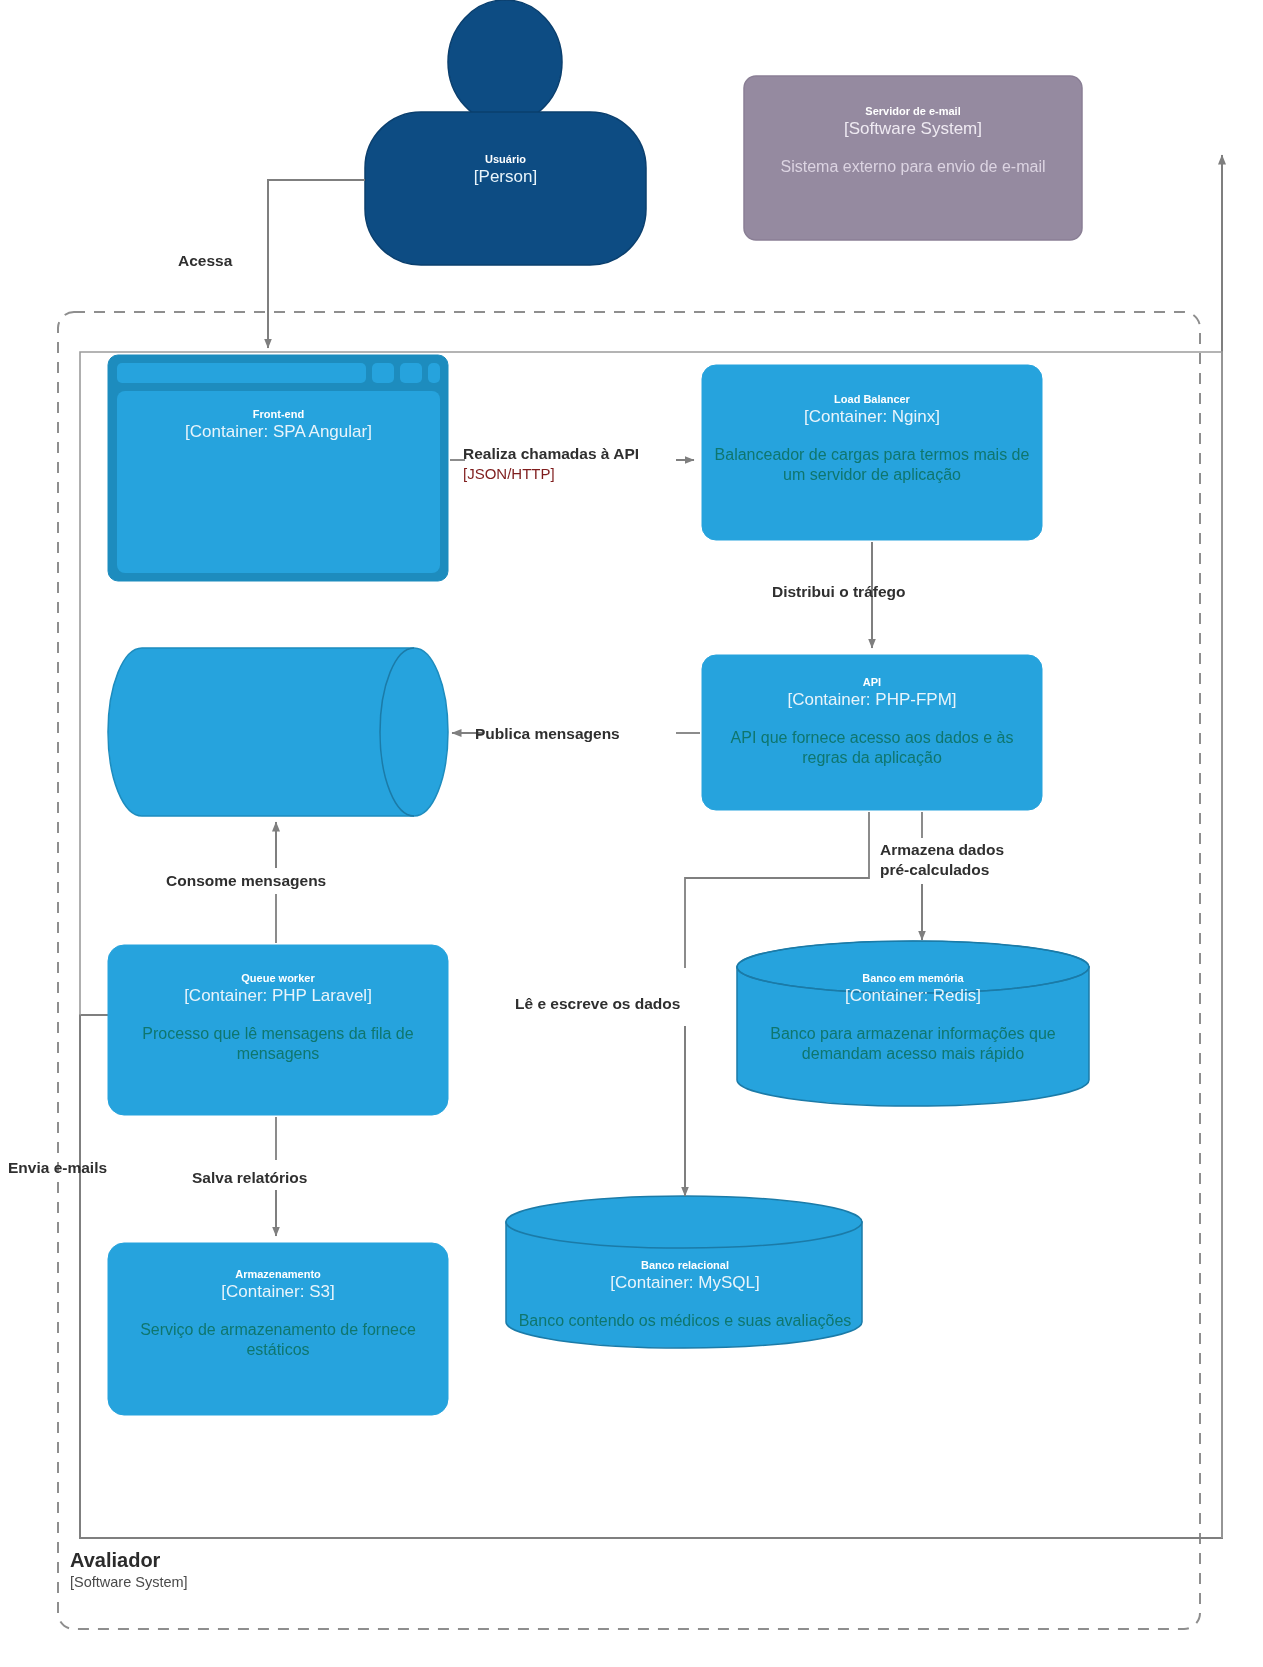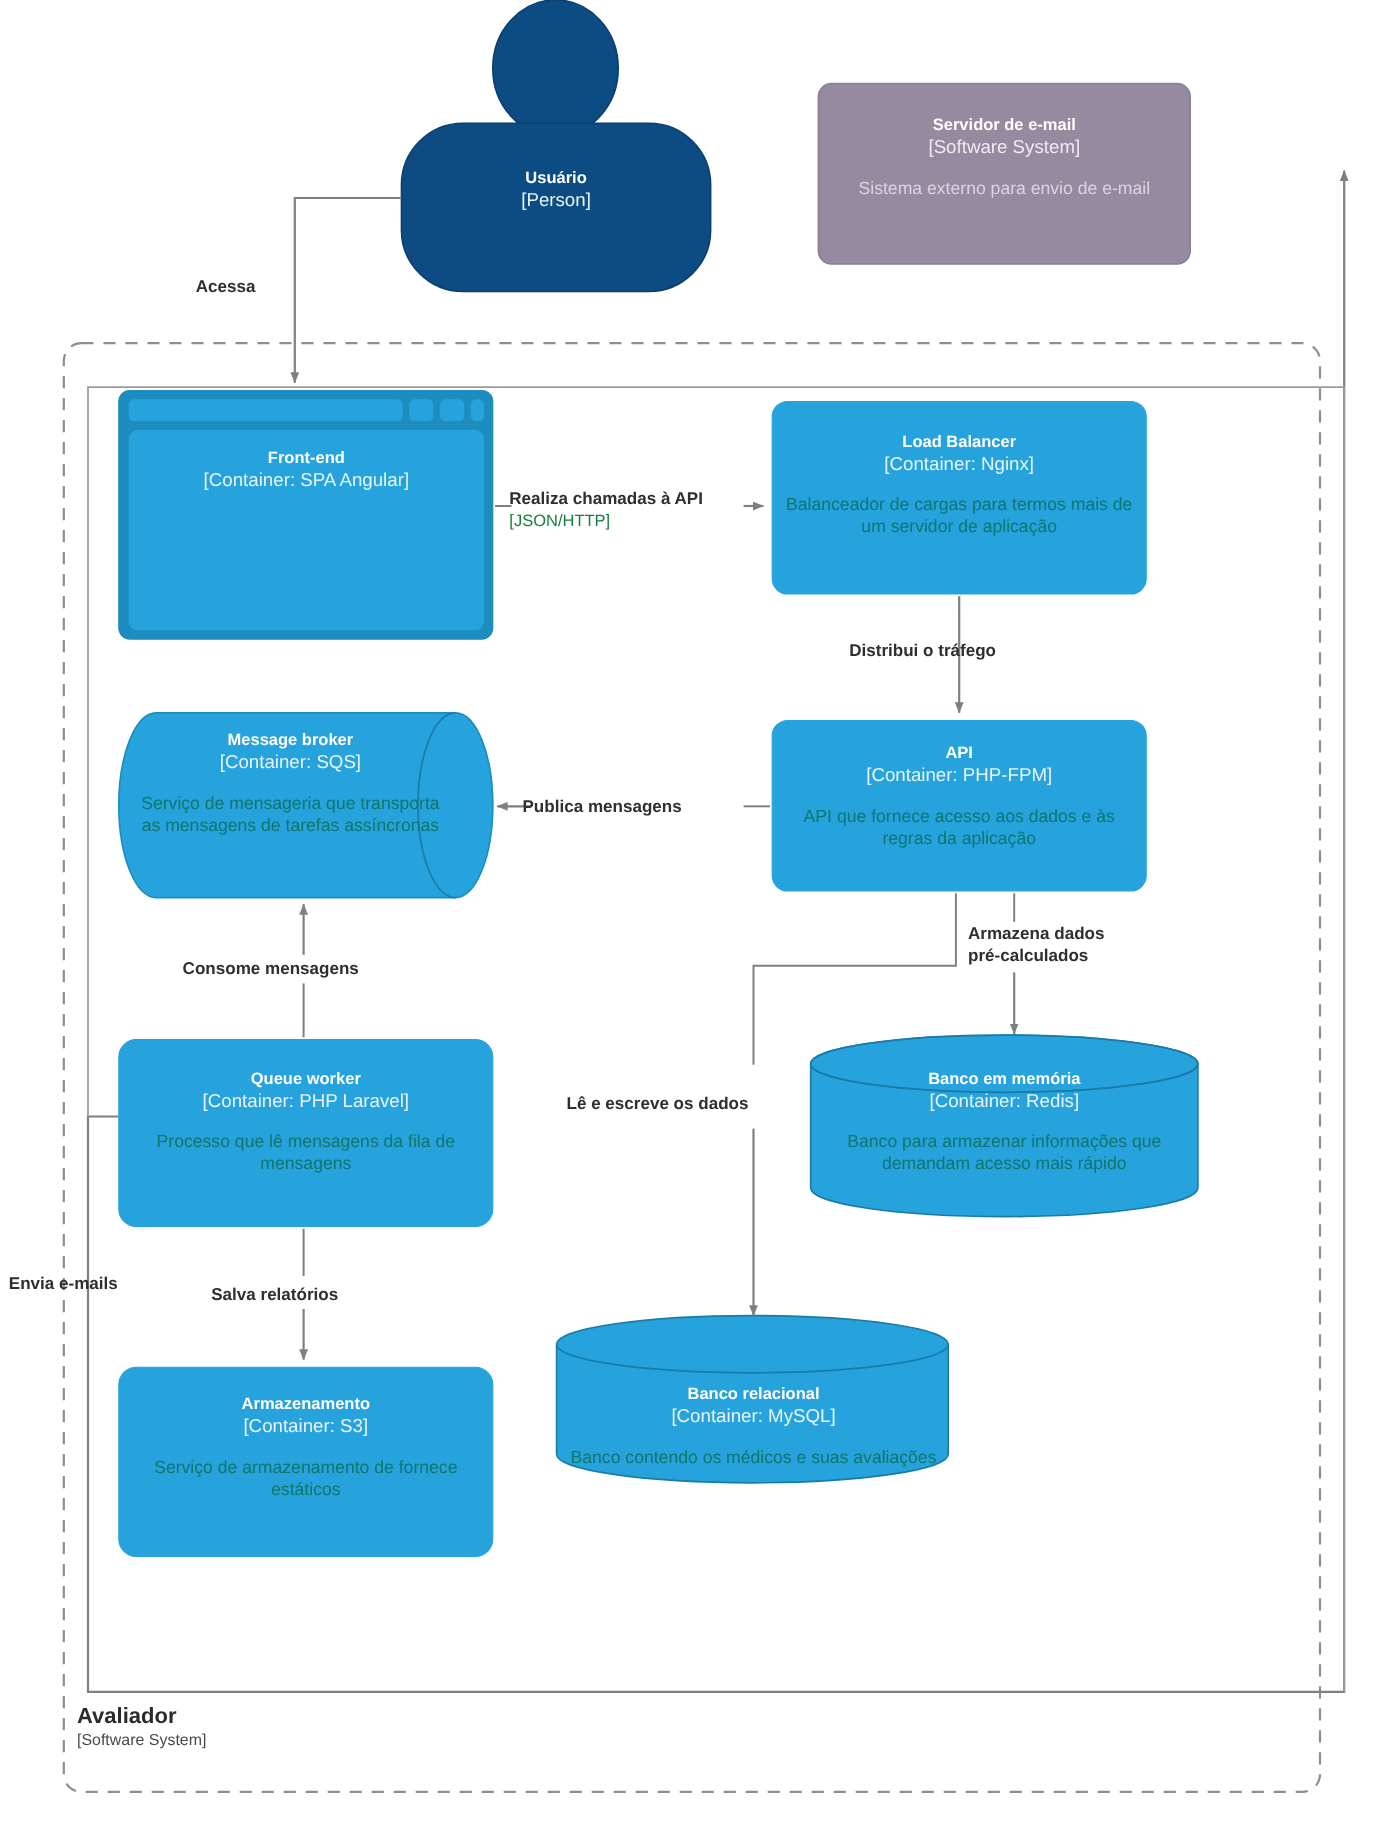--- a/index.html
+++ b/index.html
@@ -30,21 +30,21 @@
   
   .node-text {
     position: absolute;
     text-align: center;
     color: #ffffff;
     line-height: 1.28;
     pointer-events: none;
   }
   .node-title {
     font-weight: bold;
-    font-size: 15px;
+    font-size: 11px;
     color: #ffffff;
     display: block;
   }
   .node-tech {
     font-weight: normal;
     font-size: 17px;
     color: #e8f4fb;
     display: block;
   }
   .node-desc {
@@ -63,21 +63,21 @@
     text-align: left;
     color: #2f2f2f;
     font-size: 15.5px;
     font-weight: bold;
     line-height: 1.3;
     white-space: nowrap;
   }
   .edge-label .tech {
     display: block;
     font-weight: normal;
-    color: #15803d;
+    color: #7f1d1d;
     font-size: 15px;
   }
 
   
   .boundary-caption {
     position: absolute;
     color: #3a3a3a;
     line-height: 1.25;
   }
   .boundary-caption .b-name {
@@ -204,25 +204,20 @@
     <span class="node-title">Front-end</span>
     <span class="node-tech">[Container: SPA Angular]</span>
   </div>
 
   <div class="node-text" style="left:708px; top:392px; width:328px;">
     <span class="node-title">Load Balancer</span>
     <span class="node-tech">[Container: Nginx]</span>
     <span class="node-desc">Balanceador de cargas para termos mais de um servidor de aplicação</span>
   </div>
 
-  <div class="node-text" style="left:118px; top:663px; width:292px;">
-    <span class="node-title">Message broker</span>
-    <span class="node-tech">[Container: SQS]</span>
-    <span class="node-desc">Serviço de mensageria que transporta as mensagens de tarefas assíncronas</span>
-  </div>
 
   <div class="node-text" style="left:708px; top:675px; width:328px;">
     <span class="node-title">API</span>
     <span class="node-tech">[Container: PHP-FPM]</span>
     <span class="node-desc">API que fornece acesso aos dados e às regras da aplicação</span>
   </div>
 
   <div class="node-text" style="left:114px; top:971px; width:328px;">
     <span class="node-title">Queue worker</span>
     <span class="node-tech">[Container: PHP Laravel]</span>

